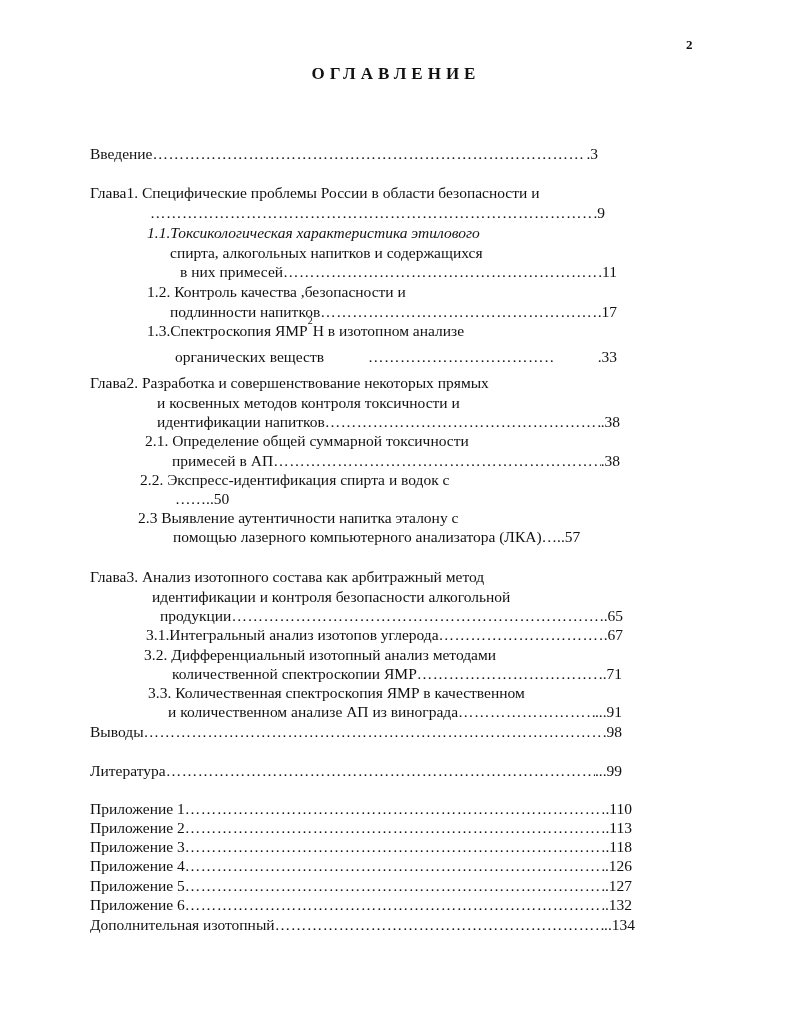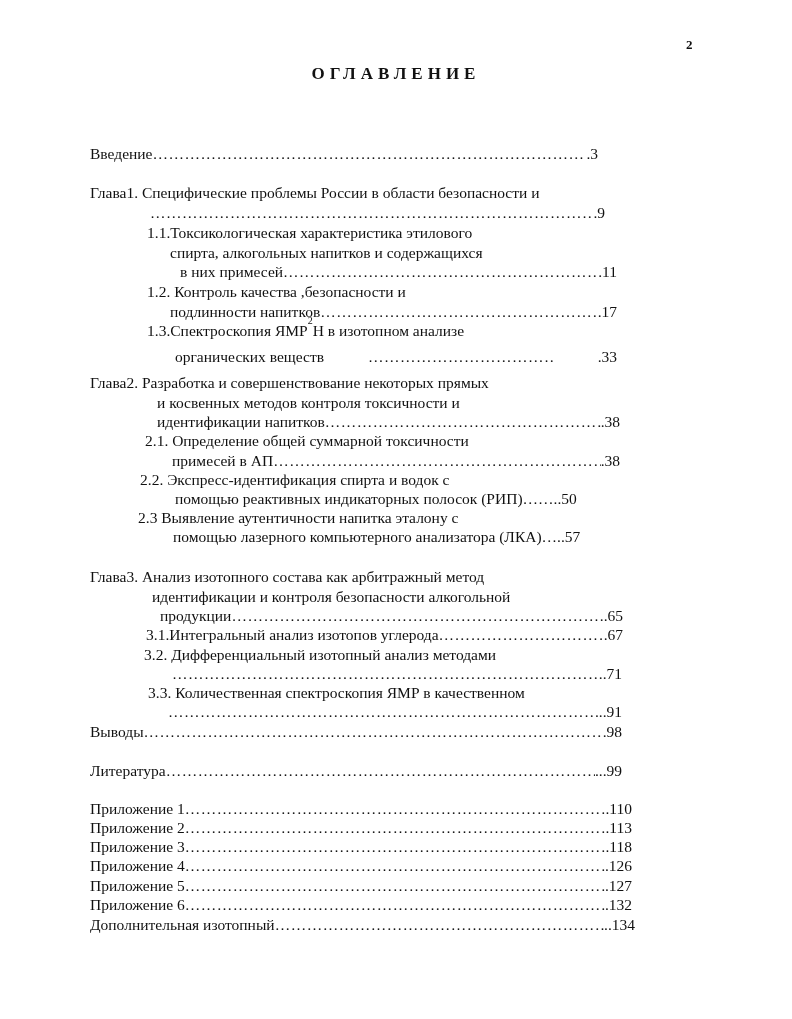--- a/index.html
+++ b/index.html
@@ -27,21 +27,21 @@
   <span class="pg">.3</span>
 </div>
 
 <div class="line" style="left:90px; top:183px;">
   <span class="txt">Глава1. Специфические проблемы России в области безопасности и</span>
 </div>
 <div class="line" style="left:150px; top:203px; width:455px;">
   <span class="dots">……………………………………………………………………………………………………………………………………</span>
   <span class="pg">.9</span>
 </div>
-<div class="line" style="left:147px; top:223px;">
+<div class="line" style="left:147px; top:223px;font-style:italic;">
   <span class="txt">1.1.Токсикологическая характеристика этилового</span>
 </div>
 <div class="line" style="left:170px; top:243px;">
   <span class="txt">спирта, алкогольных напитков и содержащихся</span>
 </div>
 <div class="line" style="left:180px; top:262px; width:437px;">
   <span class="txt">в них примесей</span>
   <span class="dots">……………………………………………………………………………………………………………………………………</span>
   <span class="pg">.11</span>
 </div>
@@ -80,21 +80,20 @@
 </div>
 <div class="line" style="left:172px; top:451px; width:448px;">
   <span class="txt">примесей в АП</span>
   <span class="dots">……………………………………………………………………………………………………………………………………</span>
   <span class="pg">.38</span>
 </div>
 <div class="line" style="left:140px; top:470px;">
   <span class="txt">2.2.  Экспресс-идентификация спирта и водок с</span>
 </div>
 <div class="line" style="left:175px; top:489px;">
-  <span class="txt">помощью реактивных индикаторных полосок (РИП)</span>
   <span class="pg">……..50</span>
 </div>
 <div class="line" style="left:138px; top:508px;">
   <span class="txt">2.3 Выявление аутентичности напитка эталону с</span>
 </div>
 <div class="line" style="left:173px; top:527px;">
   <span class="txt">помощью лазерного компьютерного анализатора (ЛКА)</span>
   <span class="pg">…..57</span>
 </div>
 
@@ -111,27 +110,29 @@
 </div>
 <div class="line" style="left:146px; top:625px; width:477px;">
   <span class="txt">3.1.Интегральный анализ изотопов углерода</span>
   <span class="dots">……………………………………………………………………………………………………………………………………</span>
   <span class="pg">.67</span>
 </div>
 <div class="line" style="left:144px; top:645px;">
   <span class="txt">3.2. Дифференциальный изотопный анализ методами</span>
 </div>
 <div class="line" style="left:172px; top:664px; width:450px;">
+  <span class="txt">количественной спектроскопии  ЯМР</span>
   <span class="dots">……………………………………………………………………………………………………………………………………</span>
   <span class="pg">..71</span>
 </div>
 <div class="line" style="left:148px; top:683px;">
   <span class="txt">3.3. Количественная спектроскопия ЯМР в качественном</span>
 </div>
 <div class="line" style="left:168px; top:702px; width:454px;">
+  <span class="txt">и количественном анализе АП из винограда</span>
   <span class="dots">……………………………………………………………………………………………………………………………………</span>
   <span class="pg">...91</span>
 </div>
 
 <div class="line" style="left:90px; top:722px; width:532px;">
   <span class="txt">Выводы</span>
   <span class="dots">……………………………………………………………………………………………………………………………………</span>
   <span class="pg">.98</span>
 </div>
 <div class="line" style="left:90px; top:761px; width:532px;">

